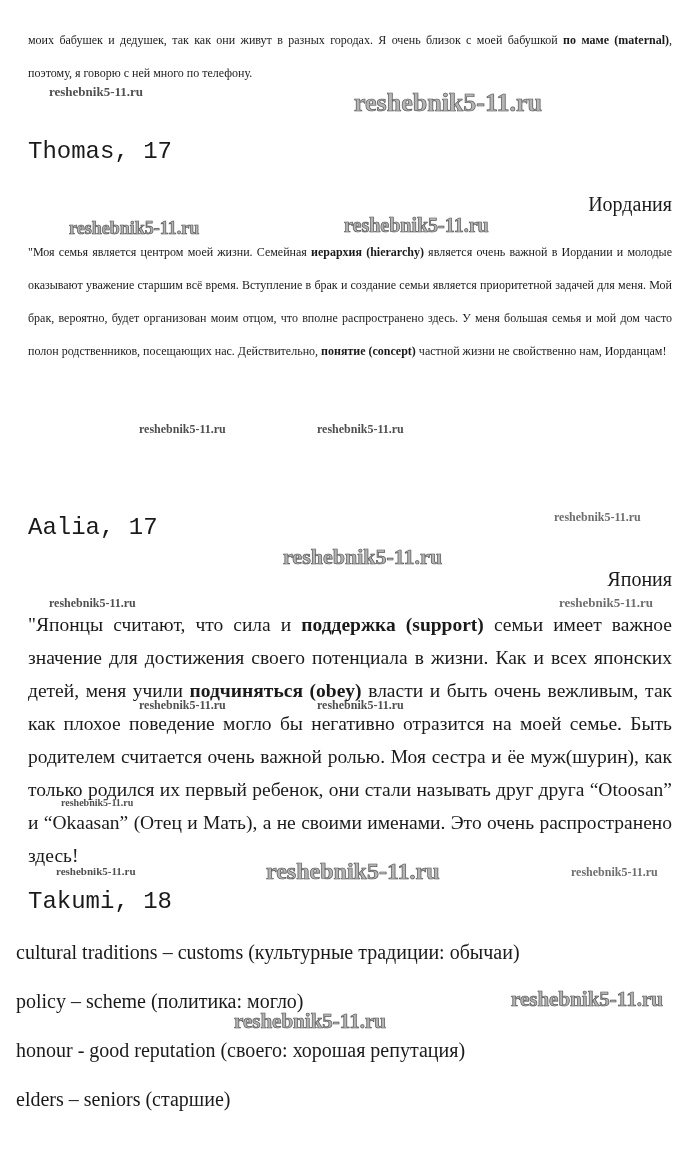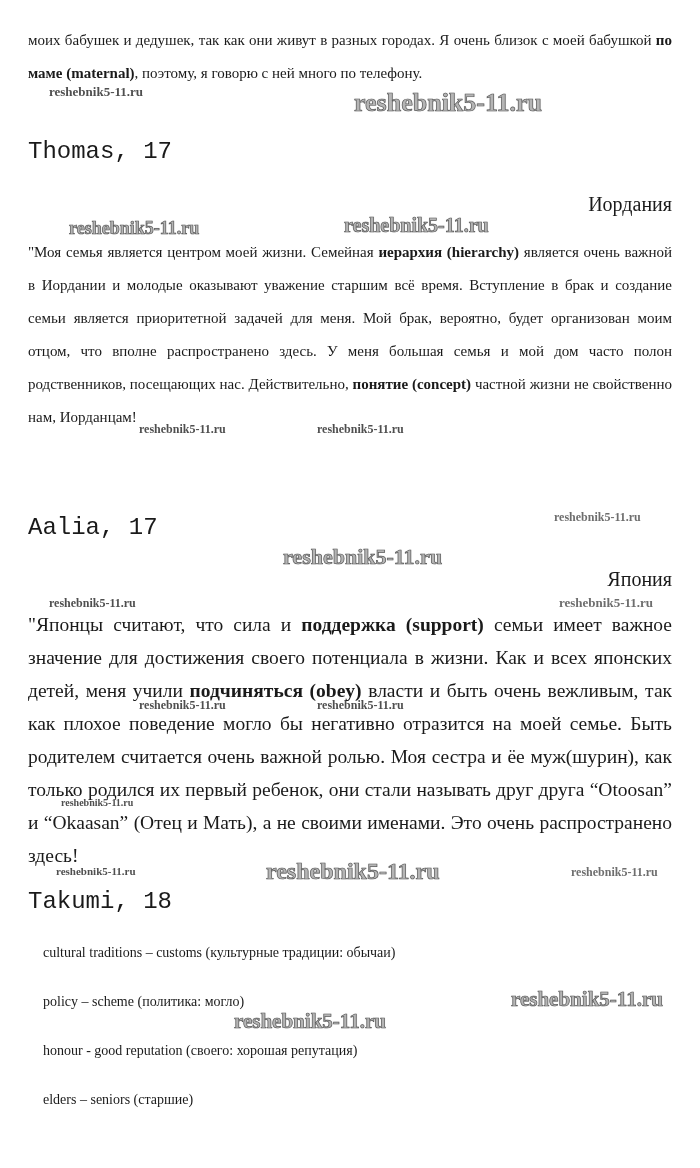--- a/index.html
+++ b/index.html
@@ -10,21 +10,21 @@
     background: #ffffff;
     font-family: "Liberation Serif", "DejaVu Serif", serif;
     color: #1a1a1a;
     overflow: hidden;
   }
   .para {
     position: absolute;
     left: 28px;
     width: 644px;
     margin: 0;
-    font-size: 15px;
+    font-size: 12px;
     line-height: 33px;
     text-align: justify;
   }
   .para b { font-weight: bold; }
   #p-japan { font-size: 19.5px; word-spacing: -0.5px; }
   .author {
     position: absolute;
     left: 28px;
     font-size: 24px;
     line-height: 23px;
@@ -36,22 +36,22 @@
     left: 28px;
     width: 644px;
     margin: 0;
     text-align: right;
     font-size: 20px;
     font-weight: normal;
     line-height: 23px;
   }
   .gloss {
     position: absolute;
-    left: 43px;
-    font-size: 14px;
+    left: 16px;
+    font-size: 20px;
     line-height: 23px;
     white-space: nowrap;
   }
   .wm {
     position: absolute;
     font-weight: bold;
     white-space: nowrap;
     font-family: "Liberation Serif", "DejaVu Serif", serif;
     margin-left: 21px;
   }

